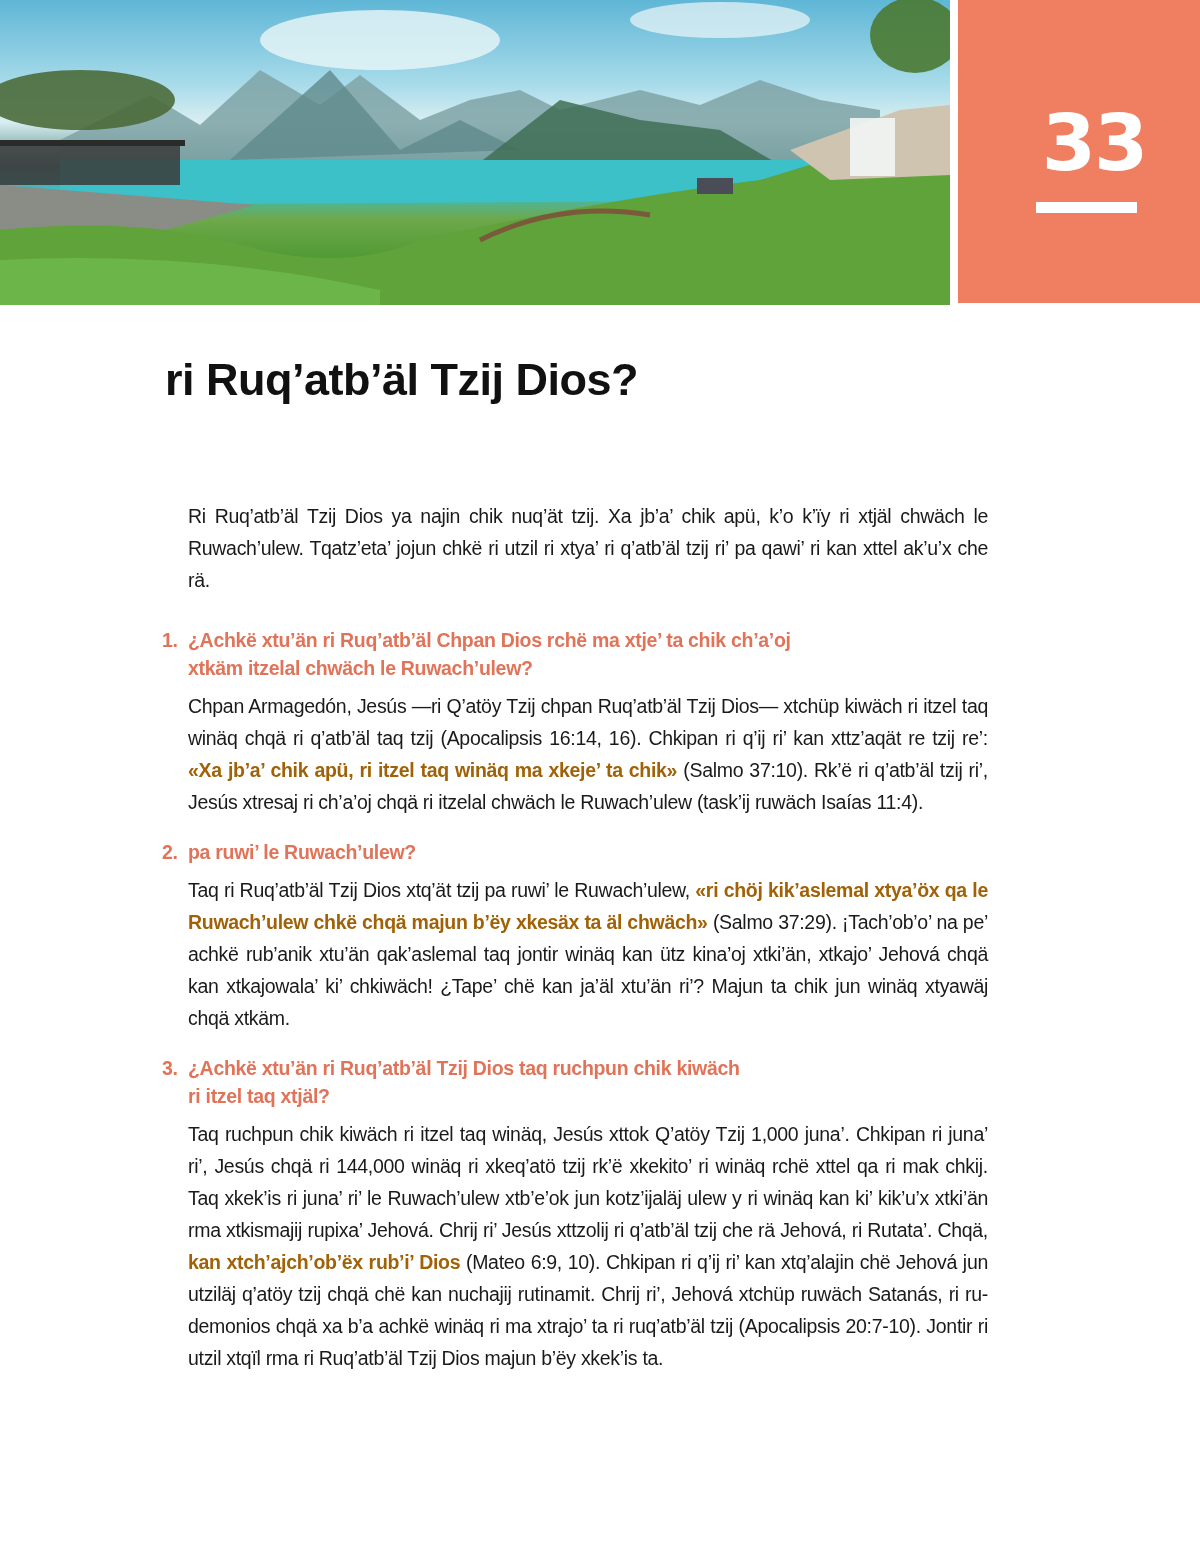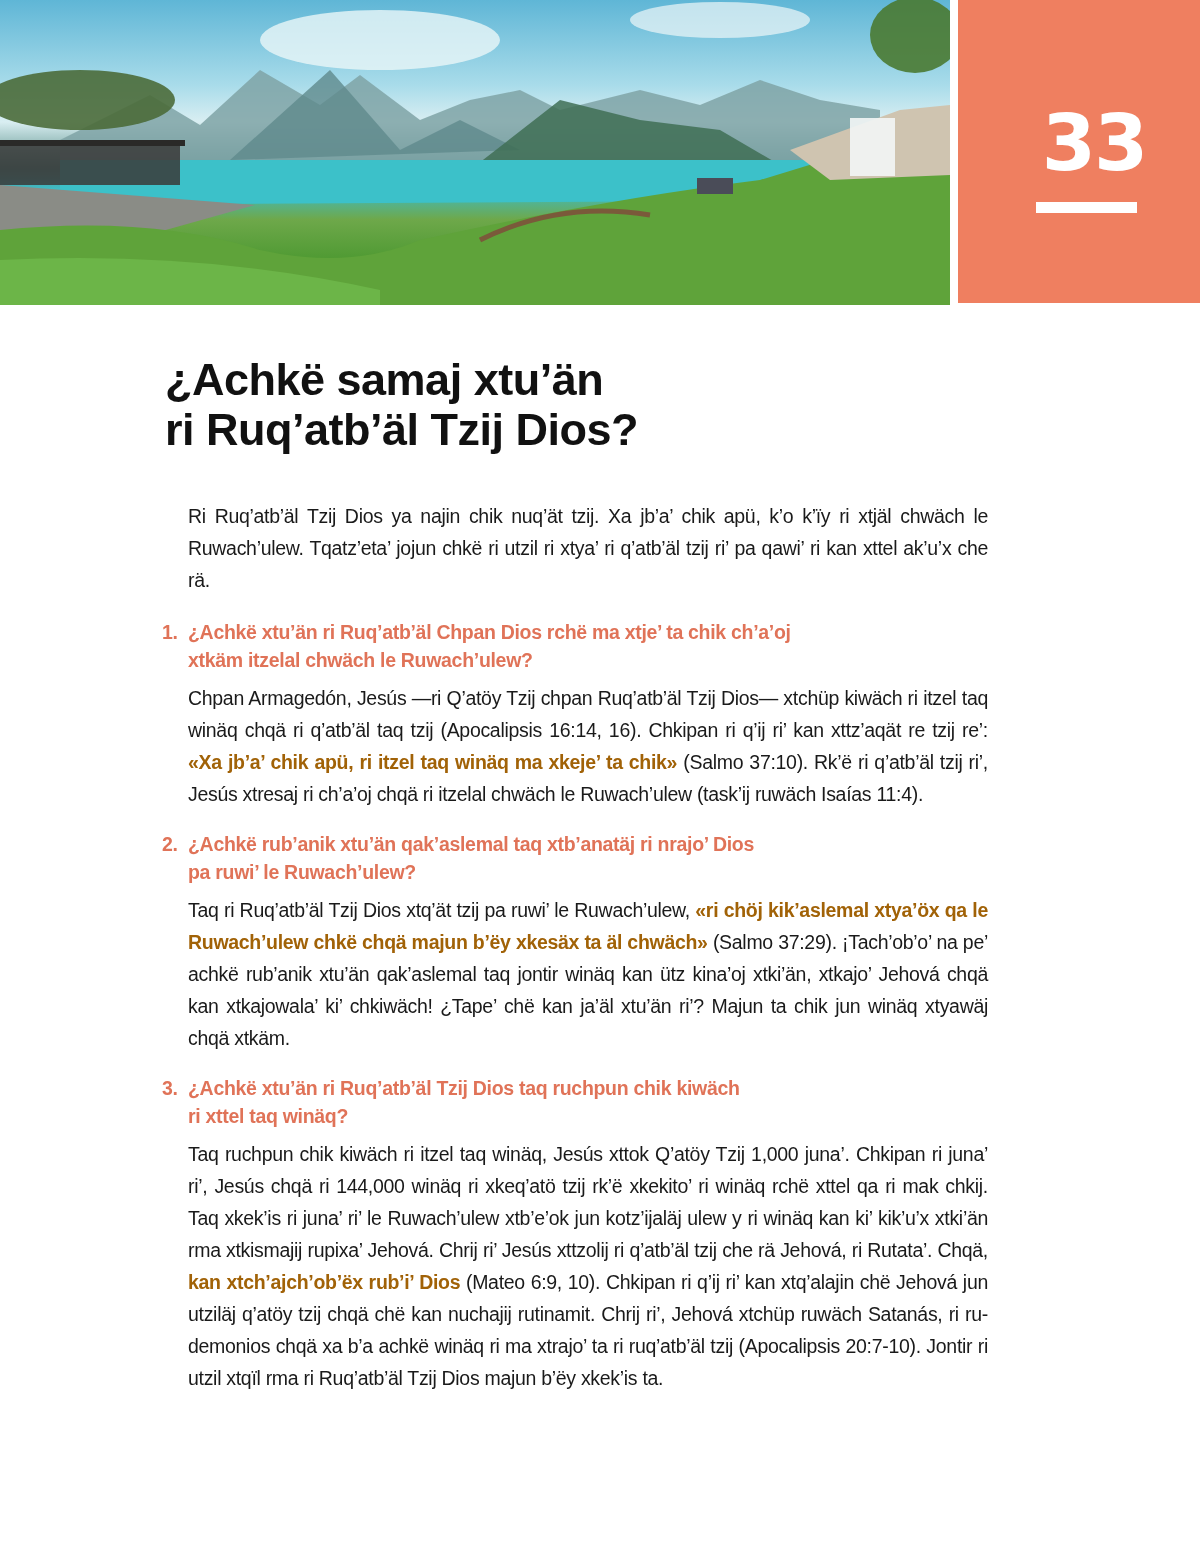--- a/index.html
+++ b/index.html
@@ -21,21 +21,21 @@
   
   .page-title { position: absolute; left: 165px; top: 355px; width: 760px; margin: 0;
                 font-family: "Liberation Sans", sans-serif; font-weight: bold;
                 font-size: 45px; line-height: 50px; color: #111111; letter-spacing: -0.5px; }
   .page-title span { display: block; }
 
   
   .content { position: absolute; left: 188px; top: 500px; width: 800px; }
   .para { margin: 0; font-size: 19.5px; line-height: 32px; text-align: justify; color: #1a1a1a;
           font-family: "Liberation Sans", sans-serif; letter-spacing: -0.3px; }
-  .intro { margin-bottom: 22px; }
+  .intro { margin-bottom: 30px; }
   .question { position: relative; margin: 0 0 8px 0; font-size: 19.5px; line-height: 28px;
               color: #e07358; font-weight: bold; letter-spacing: -0.3px; }
   .question .qnum { position: absolute; left: -26px; top: 0; }
   .question span.line { display: block; }
   .answer { margin-bottom: 20px; }
   .answer b { font-weight: bold; color: #a16207; }
 </style>
 </head>
 <body>
 
@@ -70,52 +70,50 @@
     <ellipse cx="915" cy="35" rx="45" ry="38" fill="#4a7a32" opacity="0.9"></ellipse>
   </svg>
 </div>
 
 <div class="chapter-box">
   <div class="chapter-number">33</div>
   <div class="chapter-rule"></div>
 </div>
 
 <h1 class="page-title">
-  <span>¿Achkë samaj xtu’än</span>
   <span>ri Ruq’atb’äl Tzij Dios?</span>
 </h1>
 
 <div class="content">
   <p class="para intro">Ri Ruq’atb’äl Tzij Dios ya najin chik nuq’ät tzij. Xa jb’a’ chik apü, k’o k’ïy ri xtjäl chwäch le Ruwach’ulew. Tqatz’eta’ jojun chkë ri utzil ri xtya’ ri q’atb’äl tzij ri’ pa qawi’ ri kan xttel ak’u’x che rä.</p>
 
   <div>
     <h2 class="question">
       <span class="qnum">1.</span>
       <span class="line">¿Achkë xtu’än ri Ruq’atb’äl Chpan Dios rchë ma xtje’ ta chik ch’a’oj</span>
       <span class="line">xtkäm itzelal chwäch le Ruwach’ulew?</span>
     </h2>
     <p class="para answer">
       <span>Chpan Armagedón, Jesús —ri Q’atöy Tzij chpan Ruq’atb’äl Tzij Dios— xtchüp kiwäch ri itzel taq winäq chqä ri q’atb’äl taq tzij (Apocalipsis 16:14, 16). Chkipan ri q’ij ri’ kan xttz’aqät re tzij re’: </span><b>«Xa jb’a’ chik apü, ri itzel taq winäq ma xkeje’ ta chik»</b><span> (Salmo 37:10). Rk’ë ri q’atb’äl tzij ri’, Jesús xtresaj ri ch’a’oj chqä ri itzelal chwäch le Ruwach’ulew (task’ij ruwäch Isaías 11:4).</span>
     </p>
   </div>
 
   <div>
     <h2 class="question">
       <span class="qnum">2.</span>
-      <span class="line">¿Achkë rub’anik xtu’än qak’aslemal taq xtb’anatäj ri nrajo’ Dios</span>
       <span class="line">pa ruwi’ le Ruwach’ulew?</span>
     </h2>
     <p class="para answer">
       <span>Taq ri Ruq’atb’äl Tzij Dios xtq’ät tzij pa ruwi’ le Ruwach’ulew, </span><b>«ri chöj kik’aslemal xtya’öx qa le Ruwach’ulew chkë chqä majun b’ëy xkesäx ta äl chwäch»</b><span> (Salmo 37:29). ¡Tach’ob’o’ na pe’ achkë rub’anik xtu’än qak’aslemal taq jontir winäq kan ütz kina’oj xtki’än, xtkajo’ Jehová chqä kan xtkajowala’ ki’ chkiwäch! ¿Tape’ chë kan ja’äl xtu’än ri’? Majun ta chik jun winäq xtyawäj chqä xtkäm.</span>
     </p>
   </div>
 
   <div>
     <h2 class="question">
       <span class="qnum">3.</span>
       <span class="line">¿Achkë xtu’än ri Ruq’atb’äl Tzij Dios taq ruchpun chik kiwäch</span>
-      <span class="line">ri xttel taq winäq?</span>
+      <span class="line">ri itzel taq xtjäl?</span>
     </h2>
     <p class="para answer">
       <span>Taq ruchpun chik kiwäch ri itzel taq winäq, Jesús xttok Q’atöy Tzij 1,000 juna’. Chkipan ri juna’ ri’, Jesús chqä ri 144,000 winäq ri xkeq’atö tzij rk’ë xkekito’ ri winäq rchë xttel qa ri mak chkij. Taq xkek’is ri juna’ ri’ le Ruwach’ulew xtb’e’ok jun kotz’ijaläj ulew y ri winäq kan ki’ kik’u’x xtki’än rma xtkismajij rupixa’ Jehová. Chrij ri’ Jesús xttzolij ri q’atb’äl tzij che rä Jehová, ri Rutata’. Chqä, </span><b>kan xtch’ajch’ob’ëx rub’i’ Dios</b><span> (Mateo 6:9, 10). Chkipan ri q’ij ri’ kan xtq’alajin chë Jehová jun utziläj q’atöy tzij chqä chë kan nuchajij rutinamit. Chrij ri’, Jehová xtchüp ruwäch Satanás, ri ru-demonios chqä xa b’a achkë winäq ri ma xtrajo’ ta ri ruq’atb’äl tzij (Apocalipsis 20:7-10). Jontir ri utzil xtqïl rma ri Ruq’atb’äl Tzij Dios majun b’ëy xkek’is ta.</span>
     </p>
   </div>
 </div>
 
 </body></html>

